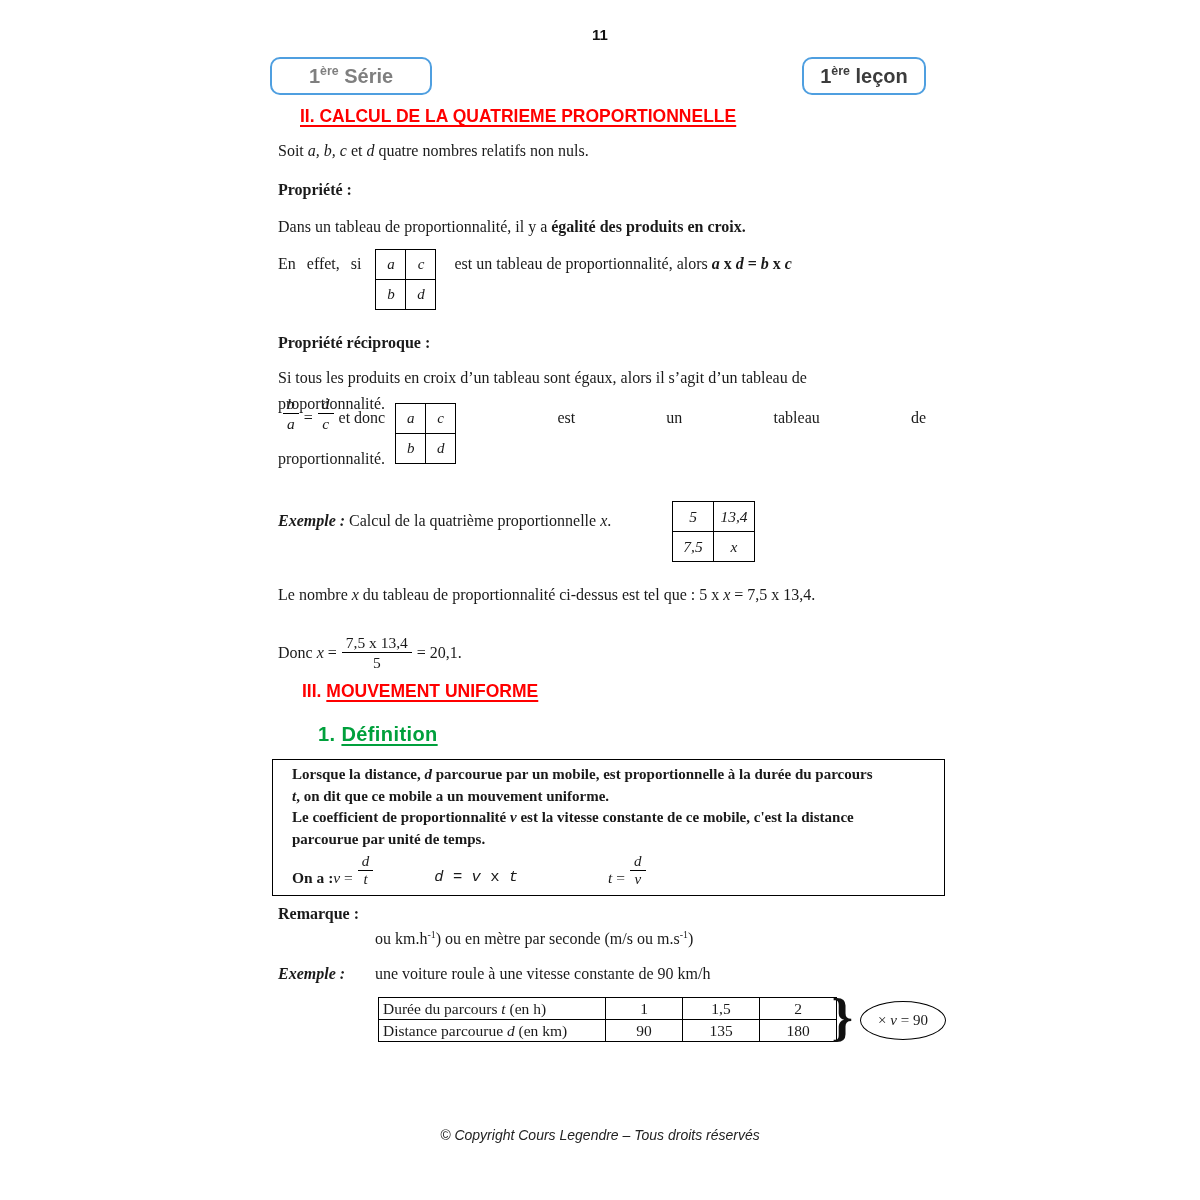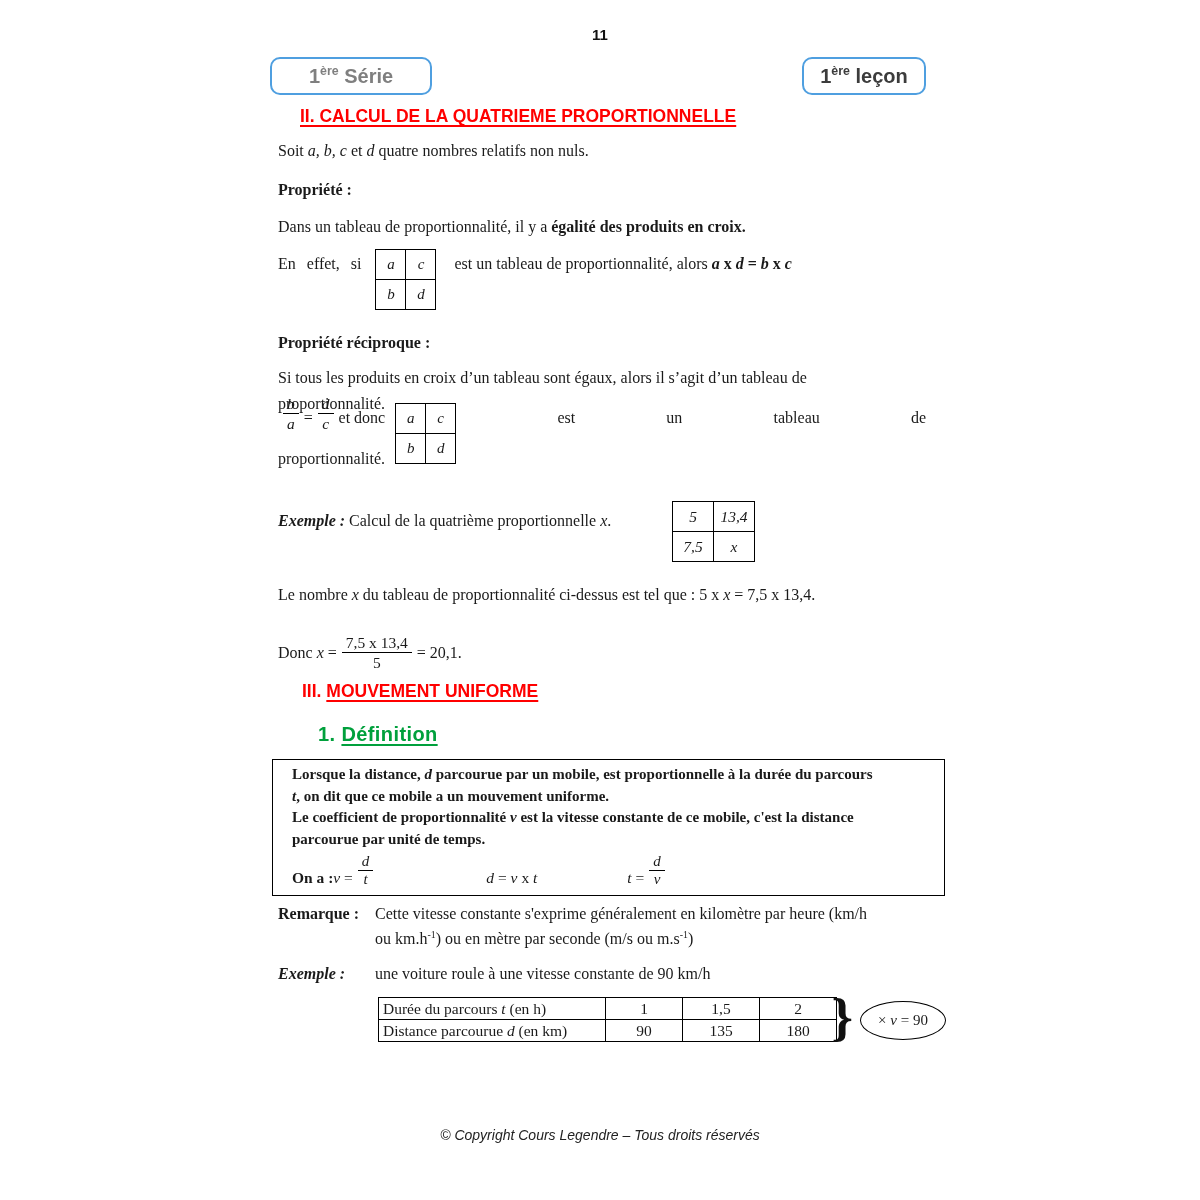--- a/index.html
+++ b/index.html
@@ -57,21 +57,21 @@
   
   .ex1{left:278px;top:508px;line-height:26px;}
   .lbl-ex{font-weight:bold;font-style:italic;}
   .tbl-ex{left:672px;top:501px;}
   .donc{left:278px;top:601px;display:flex;align-items:center;margin-top:32px;}
   
   .defbox{left:272px;top:759px;width:644px;border:1.7px solid #000;padding:4px 8px 6px 19px;
           line-height:21.5px;font-weight:bold;font-size:15px;}
   .formula-row{display:flex;align-items:flex-end;margin-top:3px;font-weight:normal;font-size:15.5px;}
   .formula-row .frac{font-size:15px;line-height:1.15;}
-  .f2{margin-left:108px;}
+  .f2{margin-left:56px;font-family:Liberation Mono, monospace;}
   .f3{margin-left:90px;}
   
   .remarque{left:278px;top:901px;width:652px;display:flex;line-height:25px;}
   .remarque .rlbl{font-weight:bold;width:97px;flex:none;}
   .remarque .rtxt{flex:1;}
   .ex2{left:278px;top:961px;display:flex;line-height:25px;}
   .ex2 .rlbl{width:97px;flex:none;}
   
   .speed{left:378px;top:997px;border-collapse:collapse;font-size:15.5px;}
   .speed td{border:1.6px solid #000;height:21px;padding:0 4px;}
@@ -212,21 +212,21 @@
       <span class="f3"><span class="seg-i">t</span><span> = </span></span>
       <span class="frac">
         <span class="fr-num">d</span>
         <span class="fr-den">v</span>
       </span>
     </div>
   </div>
 
   <div class="abs remarque">
     <span class="rlbl">Remarque :</span>
-    <span class="rtxt"><span>Cette vitesse constante s'exprime généralement en kilomètre par heure (km/h</span><br><span>ou km.h</span><sup>-1</sup><span>) ou en mètre par seconde (m/s ou m.s</span><sup>-1</sup><span>)</span></span>
+    <span class="rtxt"><br><span>ou km.h</span><sup>-1</sup><span>) ou en mètre par seconde (m/s ou m.s</span><sup>-1</sup><span>)</span></span>
   </div>
 
   <div class="abs ex2">
     <span class="rlbl lbl-ex">Exemple :</span>
     <span>une voiture roule à une vitesse constante de 90 km/h</span>
   </div>
 
   <table class="abs speed">
     <tbody>
         <tr>

